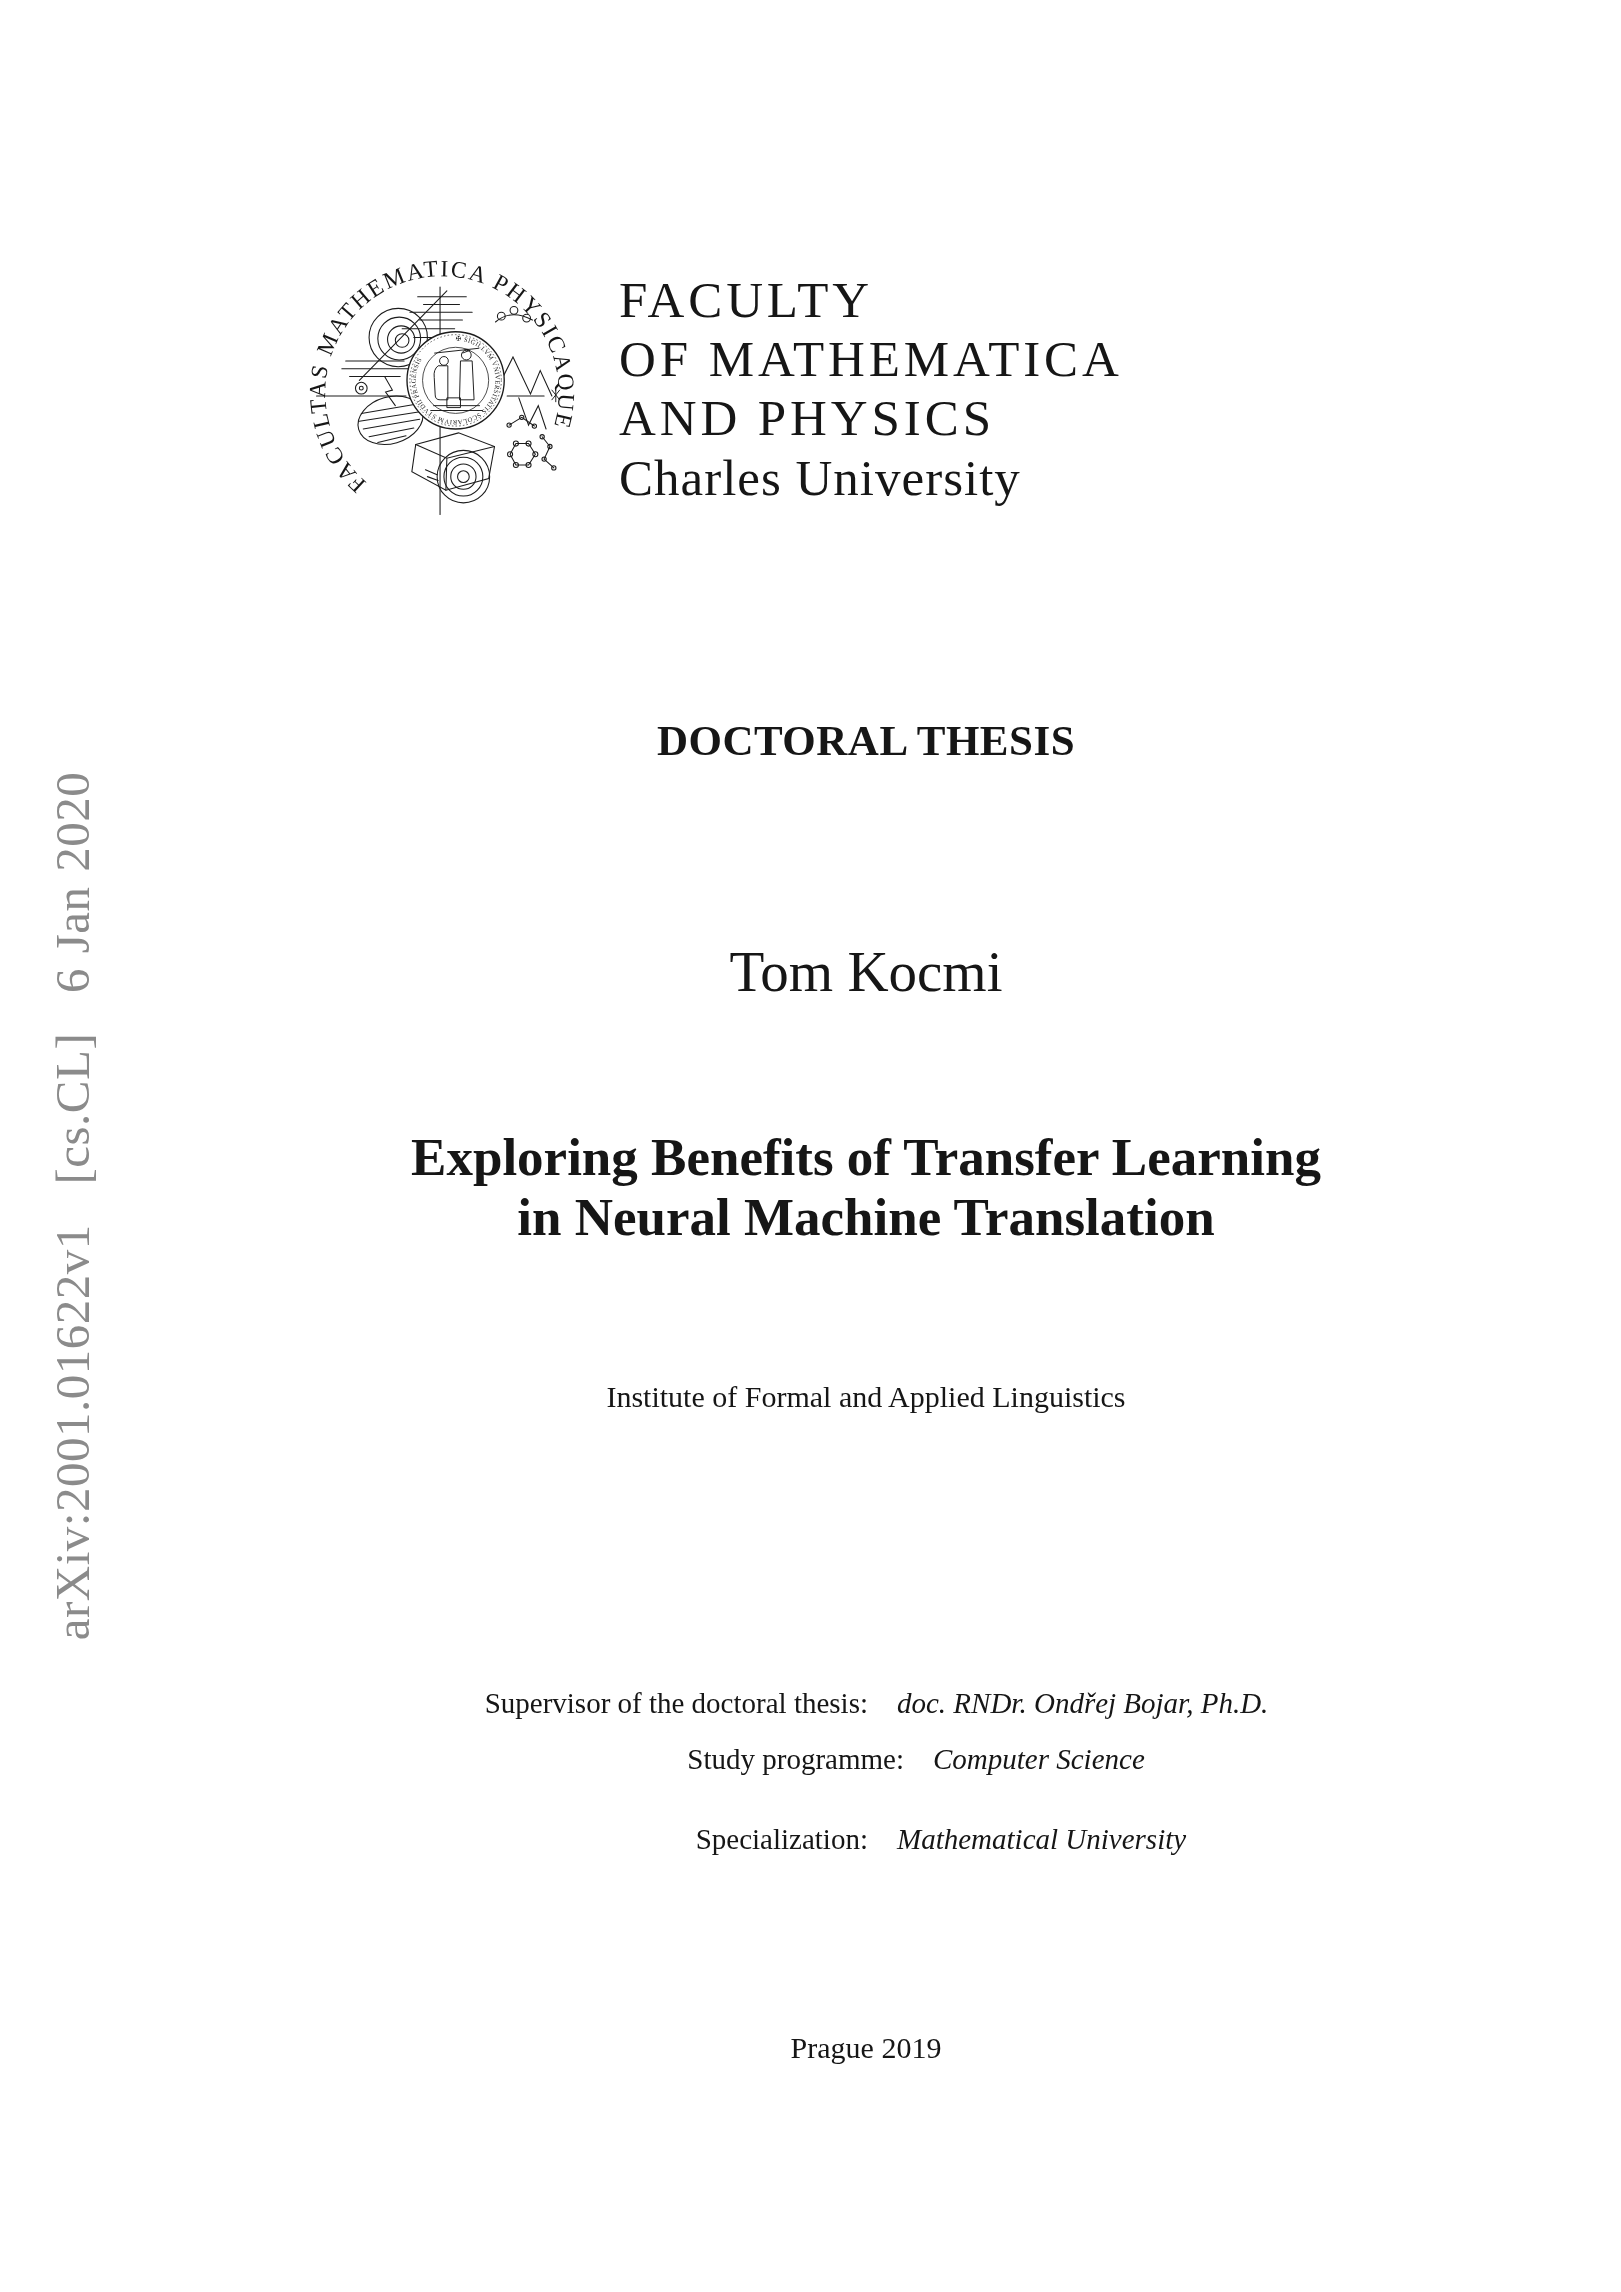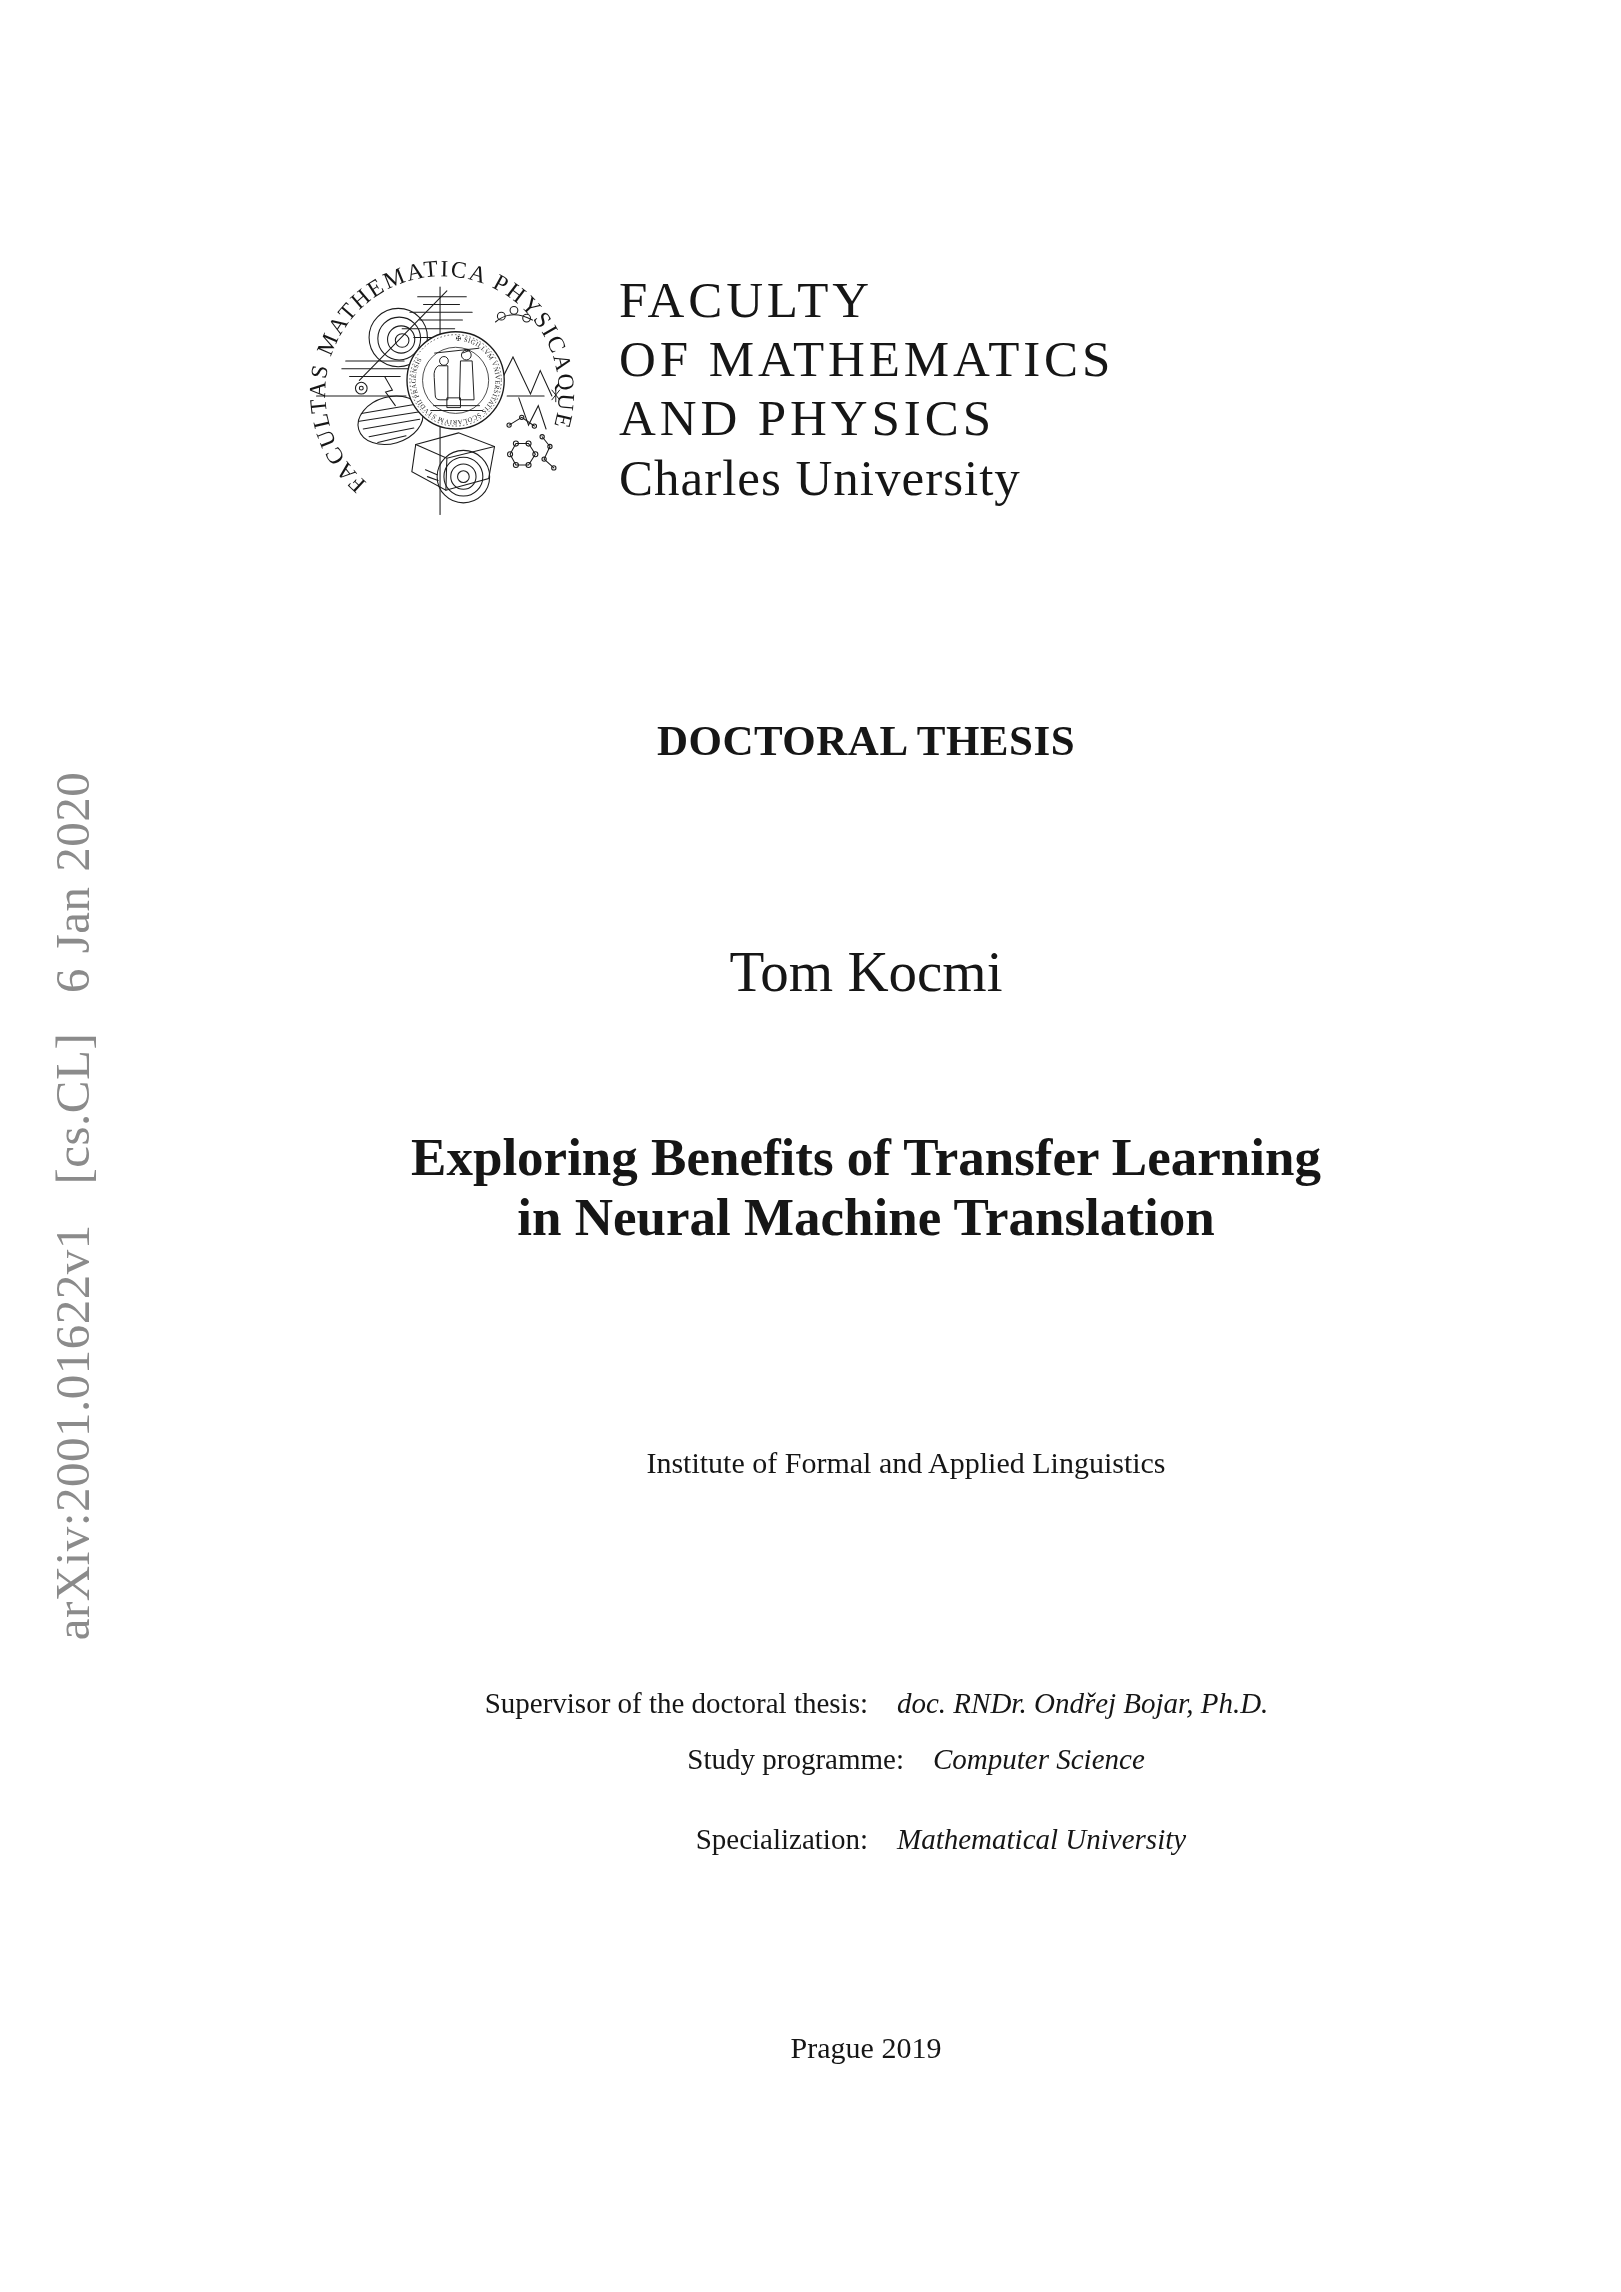--- a/index.html
+++ b/index.html
@@ -48,21 +48,21 @@
     line-height: 61px;
     letter-spacing: 1px;
     white-space: nowrap;
   }
 
   .centered { position: absolute; left: 866px; transform: translateX(-50%); white-space: nowrap; }
 
   .kind   { top: 716px;  font-size: 43px; font-weight: bold; letter-spacing: 0.5px; }
   .author { top: 939px;  font-size: 57px; }
   .title  { top: 1127px; font-size: 53px; font-weight: bold; line-height: 60px; text-align: center; }
-  .institute { top: 1446px; font-size: 30px; margin-left: 40px; }
+  .institute { top: 1380px; font-size: 30px; }
   .place  { top: 2031px; font-size: 30px; }
 
   .dlabel {
     position: absolute;
     left: 0;
     width: 868px;
     text-align: right;
     font-size: 29px;
     line-height: 37px;
     white-space: nowrap;
@@ -188,21 +188,21 @@
         <path d="M137 104 l46 -5"></path>
         <line x1="136" y1="158" x2="184" y2="158"></line>
         <line x1="133" y1="163" x2="187" y2="163"></line>
         <path d="M150 150 h14 v10 h-14 z"></path>
       </g>
     </g>
   </svg>
 
   <div class="masthead">
     <div class="fac">FACULTY</div>
-    <div class="fac">OF MATHEMATICS</div>
+    <div class="fac">OF MATHEMATICA</div>
     <div class="fac">AND PHYSICS</div>
     <div class="univ">Charles University</div>
   </div>
 
   <div class="centered kind">DOCTORAL THESIS</div>
 
   <div class="centered author">Tom Kocmi</div>
 
   <div class="centered title">
     <div>Exploring Benefits of Transfer Learning</div>

